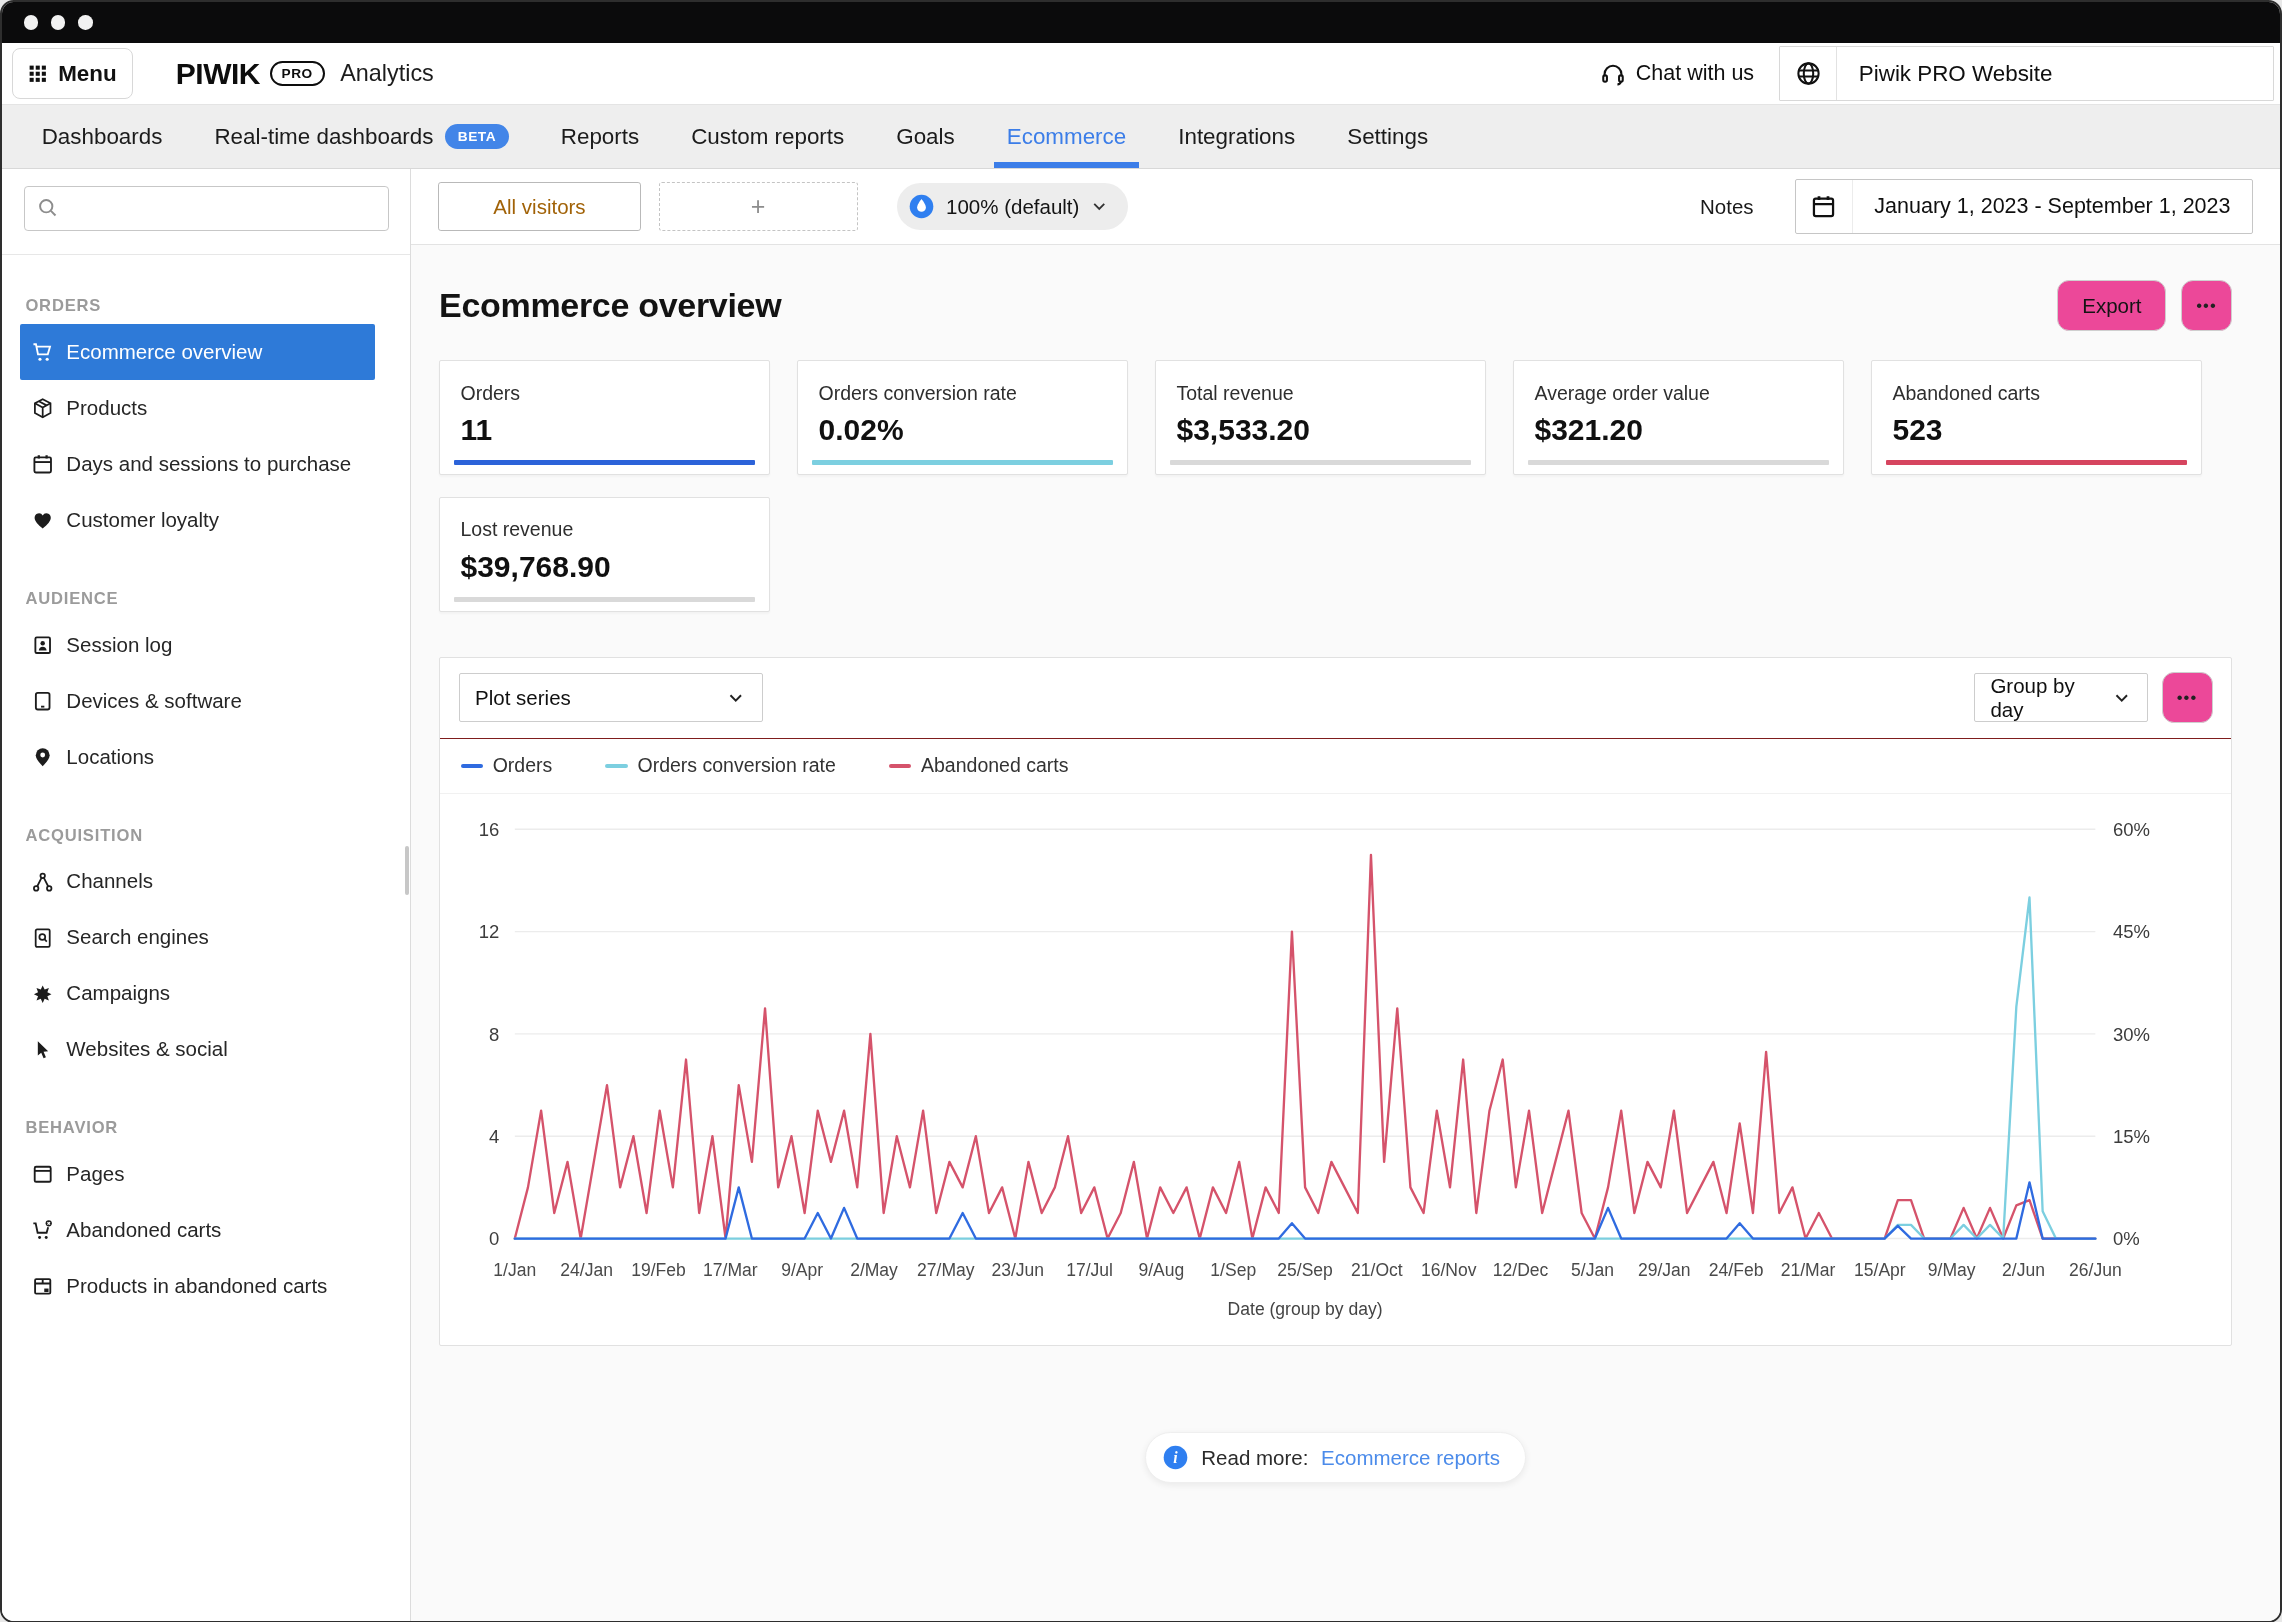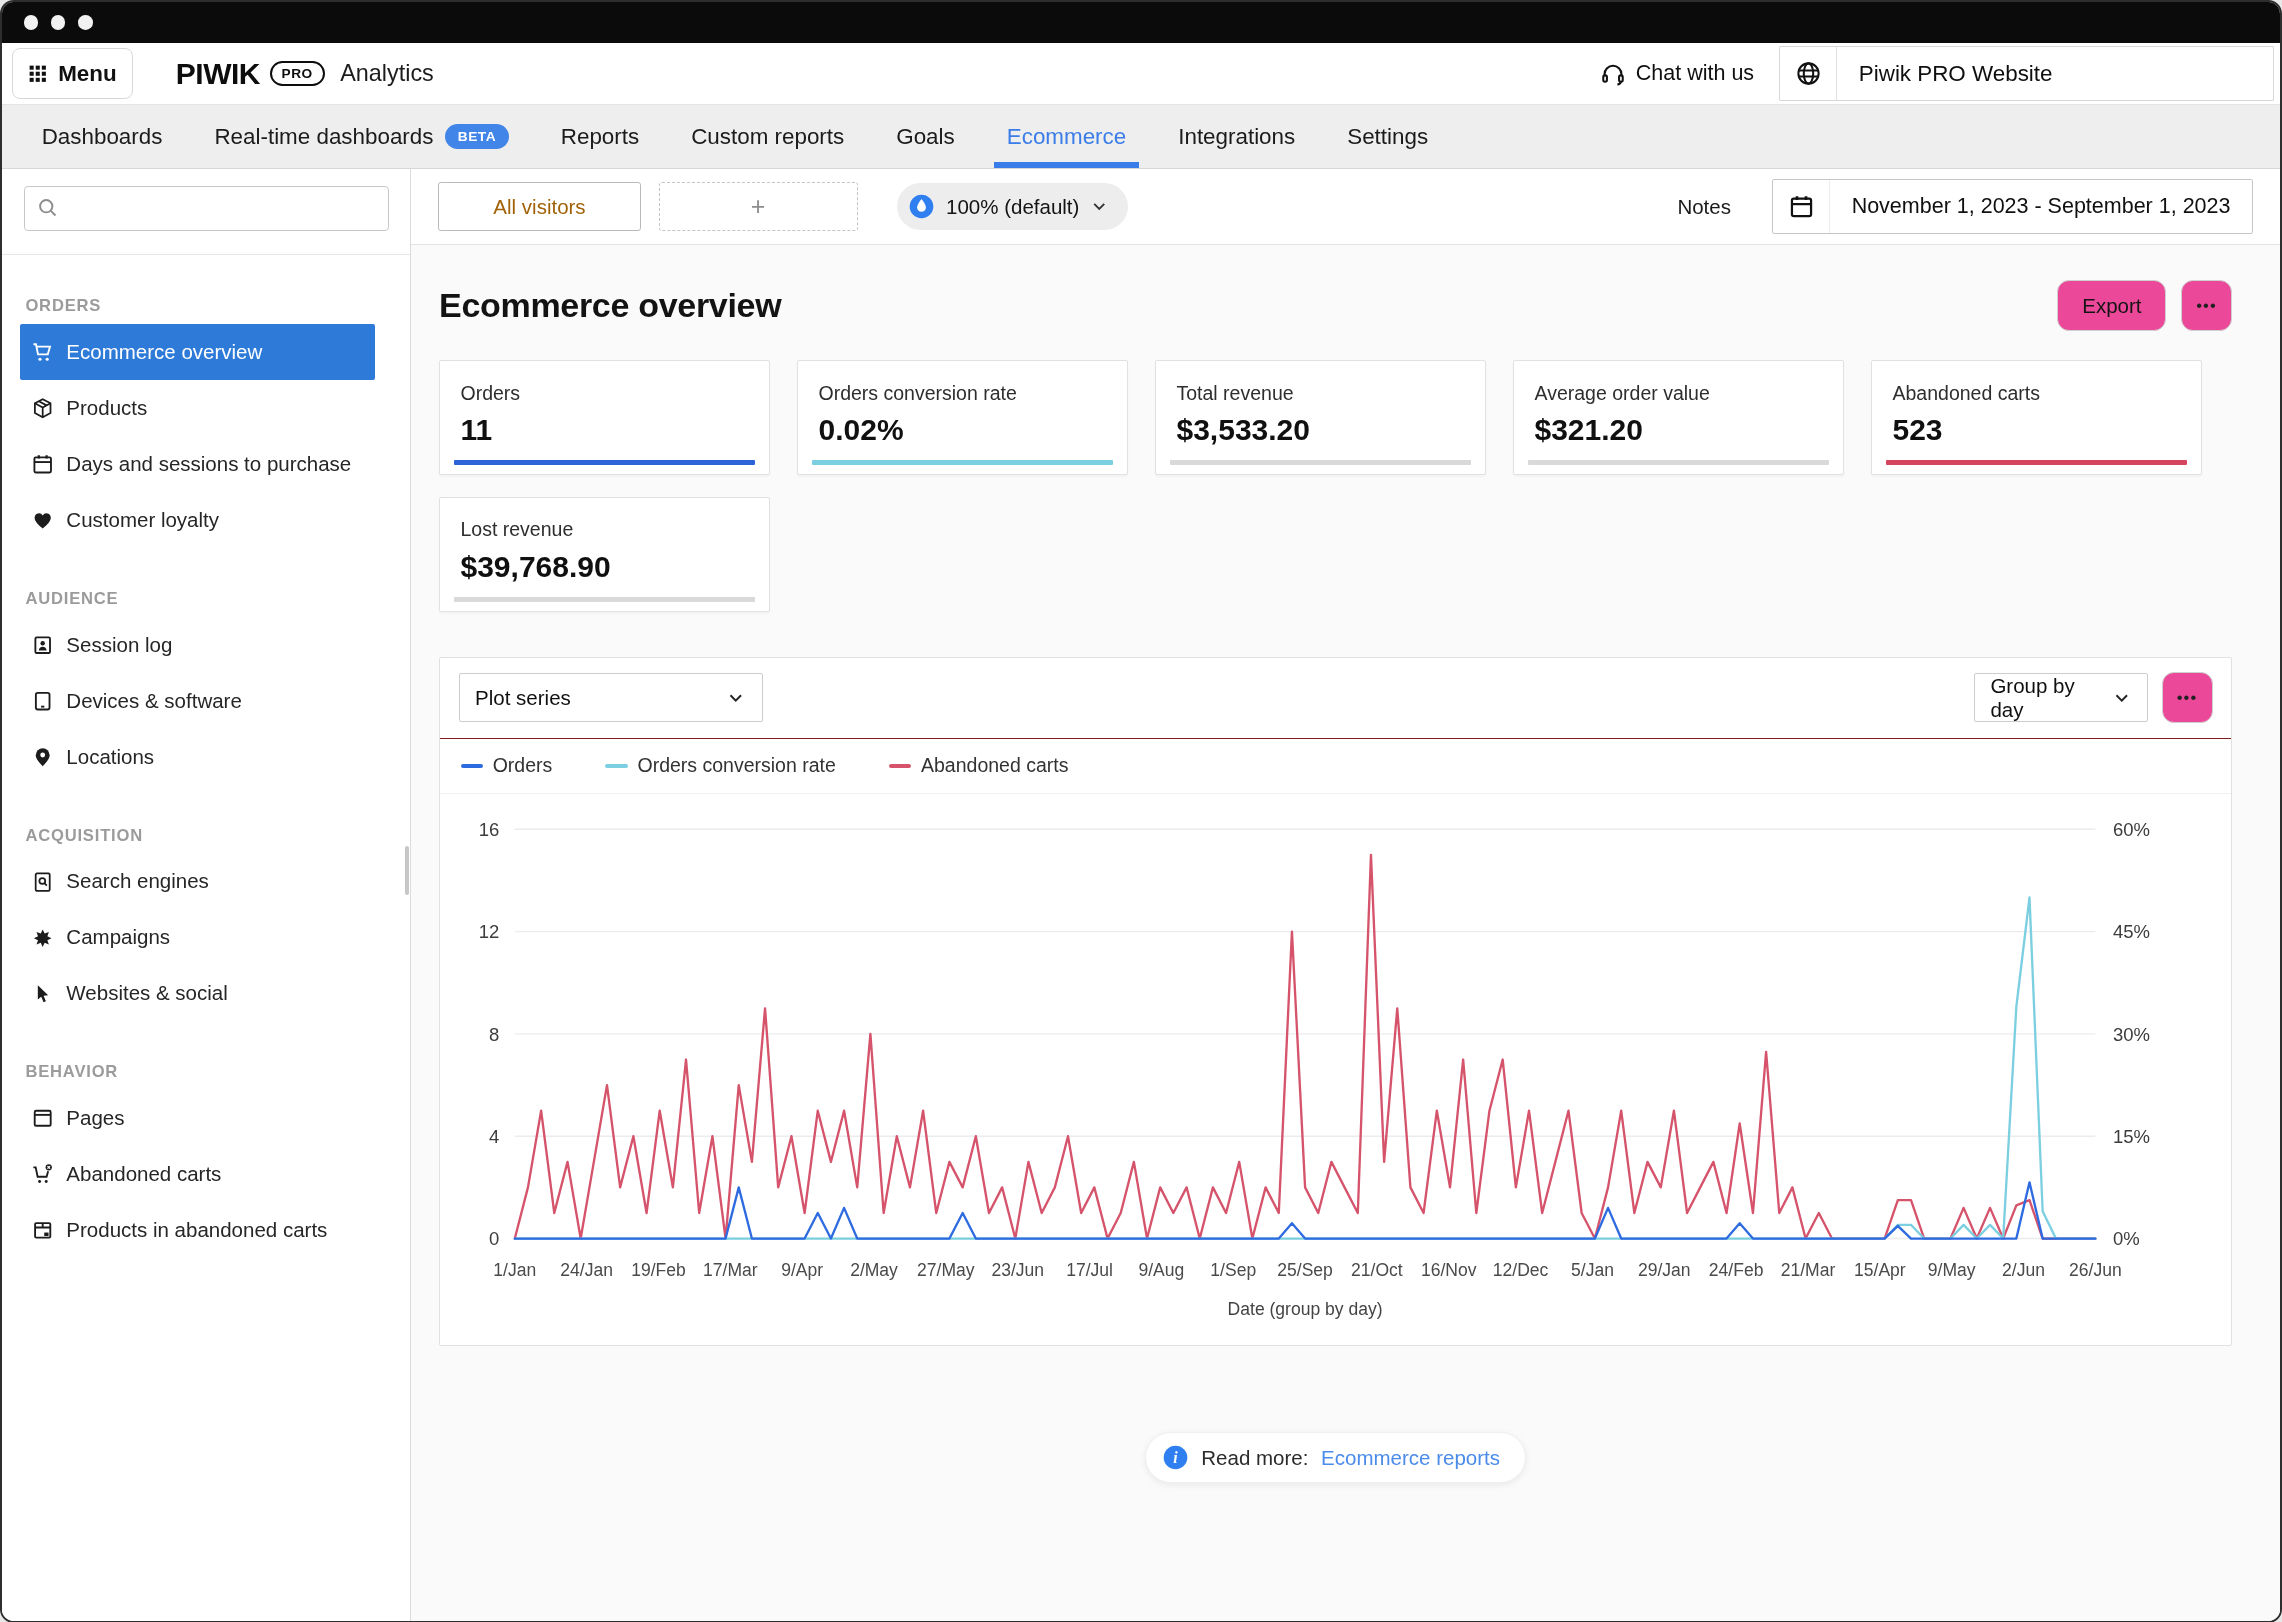--- a/index.html
+++ b/index.html
@@ -256,20 +256,31 @@
                 <path d="M12 21.4 c-4.6-5.1-7.1-8.3-7.1-11.5 a7.1 7.1 0 1 1 14.2 0 c0 3.2-2.5 6.4-7.1 11.5 Z" fill="currentColor"></path>
                 <circle cx="12" cy="9.7" r="2.5" fill="#fff"></circle>
               </svg>
             </span>
             <span>Locations</span>
           </div>
           <div class="section-label">ACQUISITION</div>
           <div class="nav-item">
             <span class="icon">
               <svg width="24.4" height="24.4" viewBox="0 0 24 24" fill="none" stroke="currentColor" stroke-width="1.8">
+                <circle cx="12" cy="5.4" r="2.3"></circle>
+                <circle cx="5.3" cy="18.4" r="2.3"></circle>
+                <circle cx="18.7" cy="18.4" r="2.3"></circle>
+                <path d="M10.9 7.4 L6.3 16.4 M13.1 7.4 L17.7 16.4"></path>
+              </svg>
+            </span>
+            <span>Channels</span>
+          </div>
+          <div class="nav-item">
+            <span class="icon">
+              <svg width="24.4" height="24.4" viewBox="0 0 24 24" fill="none" stroke="currentColor" stroke-width="1.8">
                 <rect x="4.8" y="3" width="14.4" height="18" rx="1.4"></rect>
                 <circle cx="11.6" cy="10.8" r="3"></circle>
                 <path d="M13.8 13 L16.2 15.4"></path>
               </svg>
             </span>
             <span>Search engines</span>
           </div>
           <div class="nav-item">
             <span class="icon">
               <svg width="24.4" height="24.4" viewBox="0 0 24 24">
@@ -347,21 +358,21 @@
         <div class="filter-right">
           <span class="notes-link">Notes</span>
           <div class="datebox">
             <span class="cal-cell">
               <svg width="27" height="27" viewBox="0 0 24 24" fill="none" stroke="#111" stroke-width="2">
                 <rect x="3.5" y="5" width="17" height="15.5" rx="1.6"></rect>
                 <path d="M3.5 9.8 h17"></path>
                 <path d="M8 2.8 v3.4 M16 2.8 v3.4" stroke-width="2.4"></path>
               </svg>
             </span>
-            <span class="date-label">November 1, 2023 - September 1, 2023</span>
+            <span class="date-label">January 1, 2023 - September 1, 2023</span>
           </div>
         </div>
       </div>
 
       <div class="scrollarea">
         <div class="page-head">
           <h1>Ecommerce overview</h1>
           <div class="head-actions">
             <div class="btn export-btn">
               <span>Export</span>

